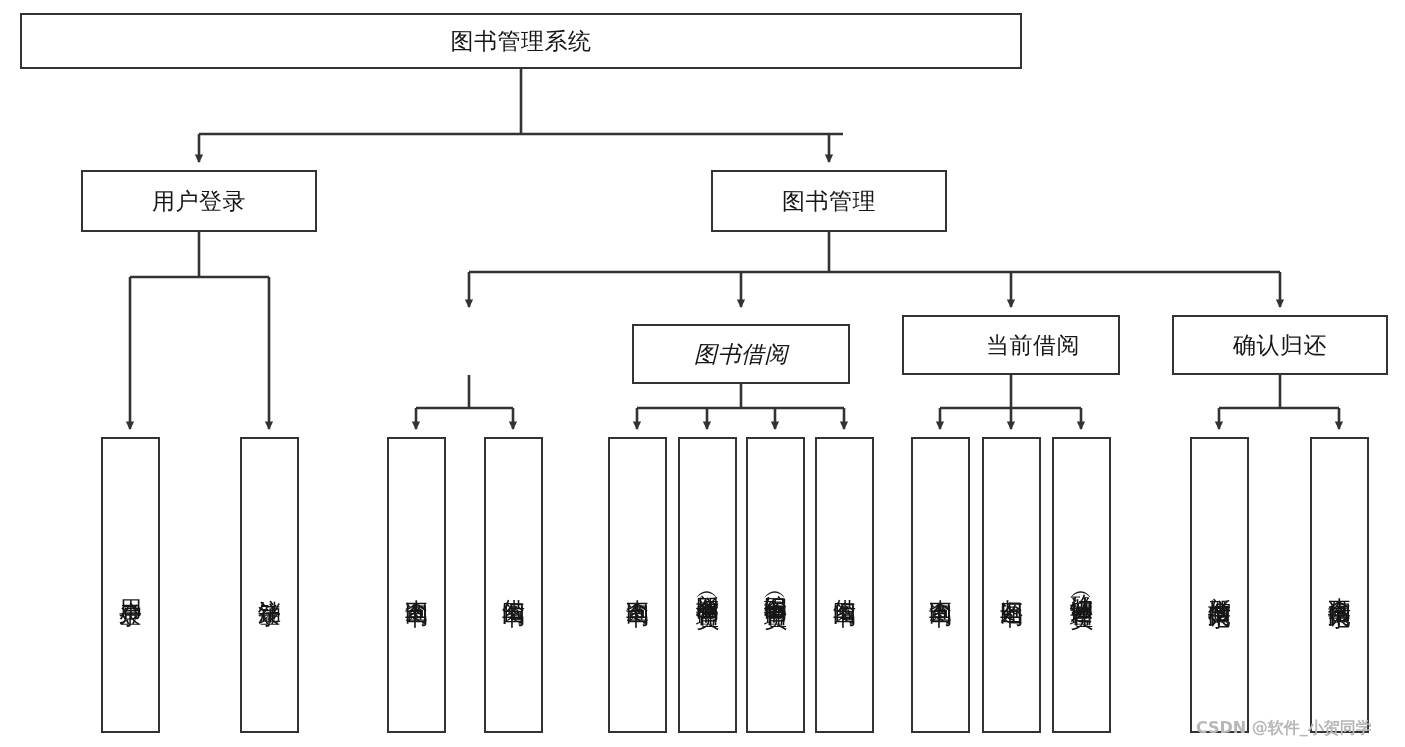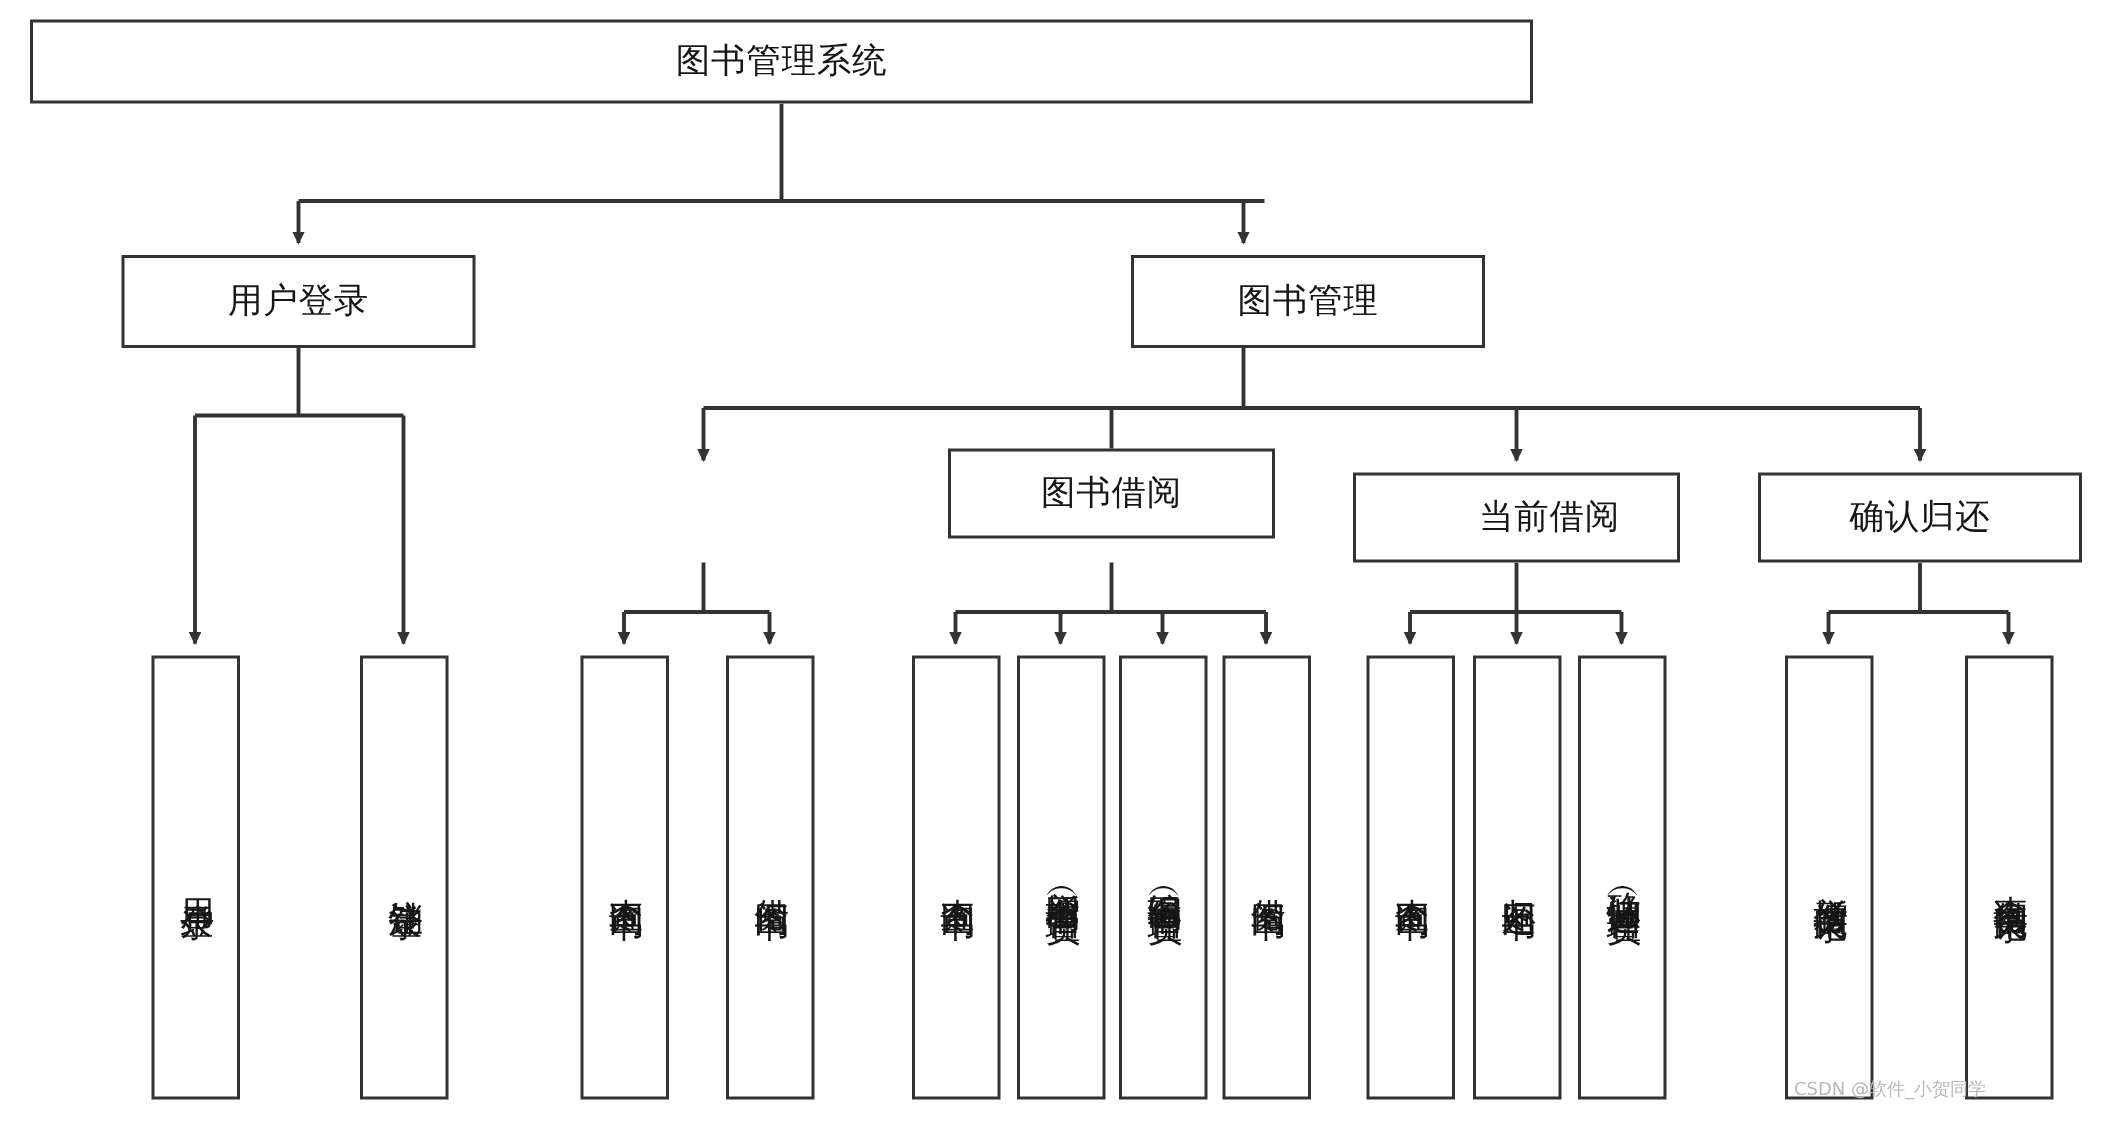--- a/index.html
+++ b/index.html
@@ -50,24 +50,25 @@
     writing-mode: vertical-rl;
     text-orientation: upright;
     font-size: 23px;
     line-height: 1.18;
     letter-spacing: 2px;
     white-space: nowrap;
     max-height: 272px;
   }
   .watermark {
     position: absolute;
-    font-size: 12px;
+    font-size: 16px;
     color: #b7b7b7;
     white-space: nowrap;
     font-family: "DejaVu Sans", "Liberation Sans", sans-serif;
+    font-weight: bold;
   }
 </style>
 </head>
 <body>
 
 <div id="canvas">
 
   <svg id="edges" viewBox="0 0 1405 747" xmlns="http://www.w3.org/2000/svg">
     <defs>
       <marker id="arrow" markerWidth="9" markerHeight="9" refX="7.6" refY="4.2" orient="auto" markerUnits="userSpaceOnUse">
@@ -118,25 +119,25 @@
     </g>
   </svg>
 
   <div class="node root" id="node-root" style="left: 20px; top: 13px; width: 1002px; height: 56px;">
     <span class="node-label">图书管理系统</span>
   </div>
 
   <div class="node" id="node-l2-0" style="left: 81px; top: 170px; width: 236px; height: 62px;">
     <span class="node-label">用户登录</span>
   </div>
-  <div class="node" id="node-l2-1" style="left: 711px; top: 170px; width: 236px; height: 62px; margin-left: 43px;">
+  <div class="node" id="node-l2-1" style="left: 711px; top: 170px; width: 236px; height: 62px;">
     <span class="node-label">图书管理</span>
   </div>
 
-  <div class="node" id="node-l3-1" style="left: 632px; top: 299px; width: 218px; height: 60px;">
+  <div class="node" id="node-l3-1" style="left: 632px; top: 324px; width: 218px; height: 60px; font-style: italic;">
     <span class="node-label">图书借阅</span>
   </div>
   <div class="node" id="node-l3-2" style="left: 902px; top: 315px; width: 218px; height: 60px; padding-left: 44px;">
     <span class="node-label">当前借阅</span>
   </div>
   <div class="node" id="node-l3-3" style="left: 1172px; top: 315px; width: 216px; height: 60px;">
     <span class="node-label">确认归还</span>
   </div>
 
   <div id="leaf-container">

